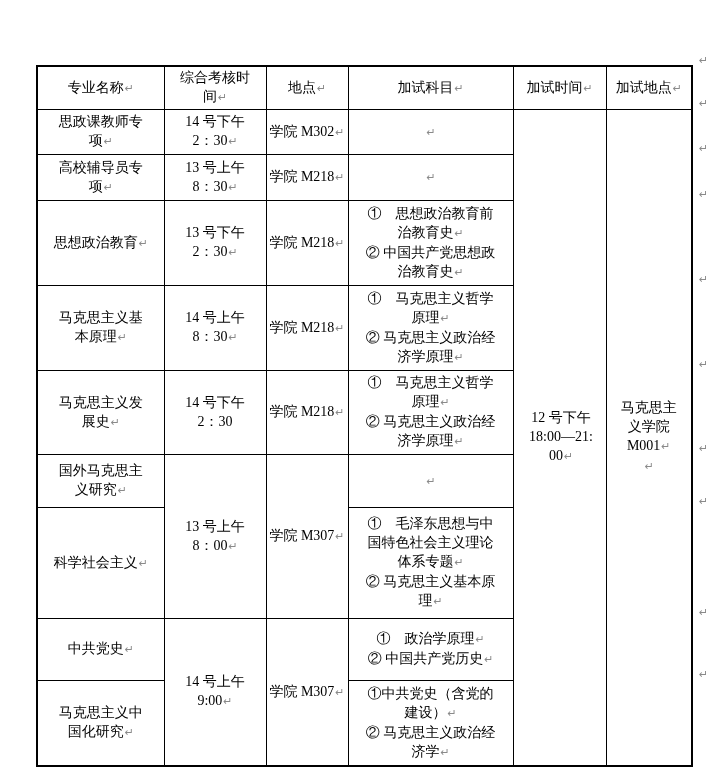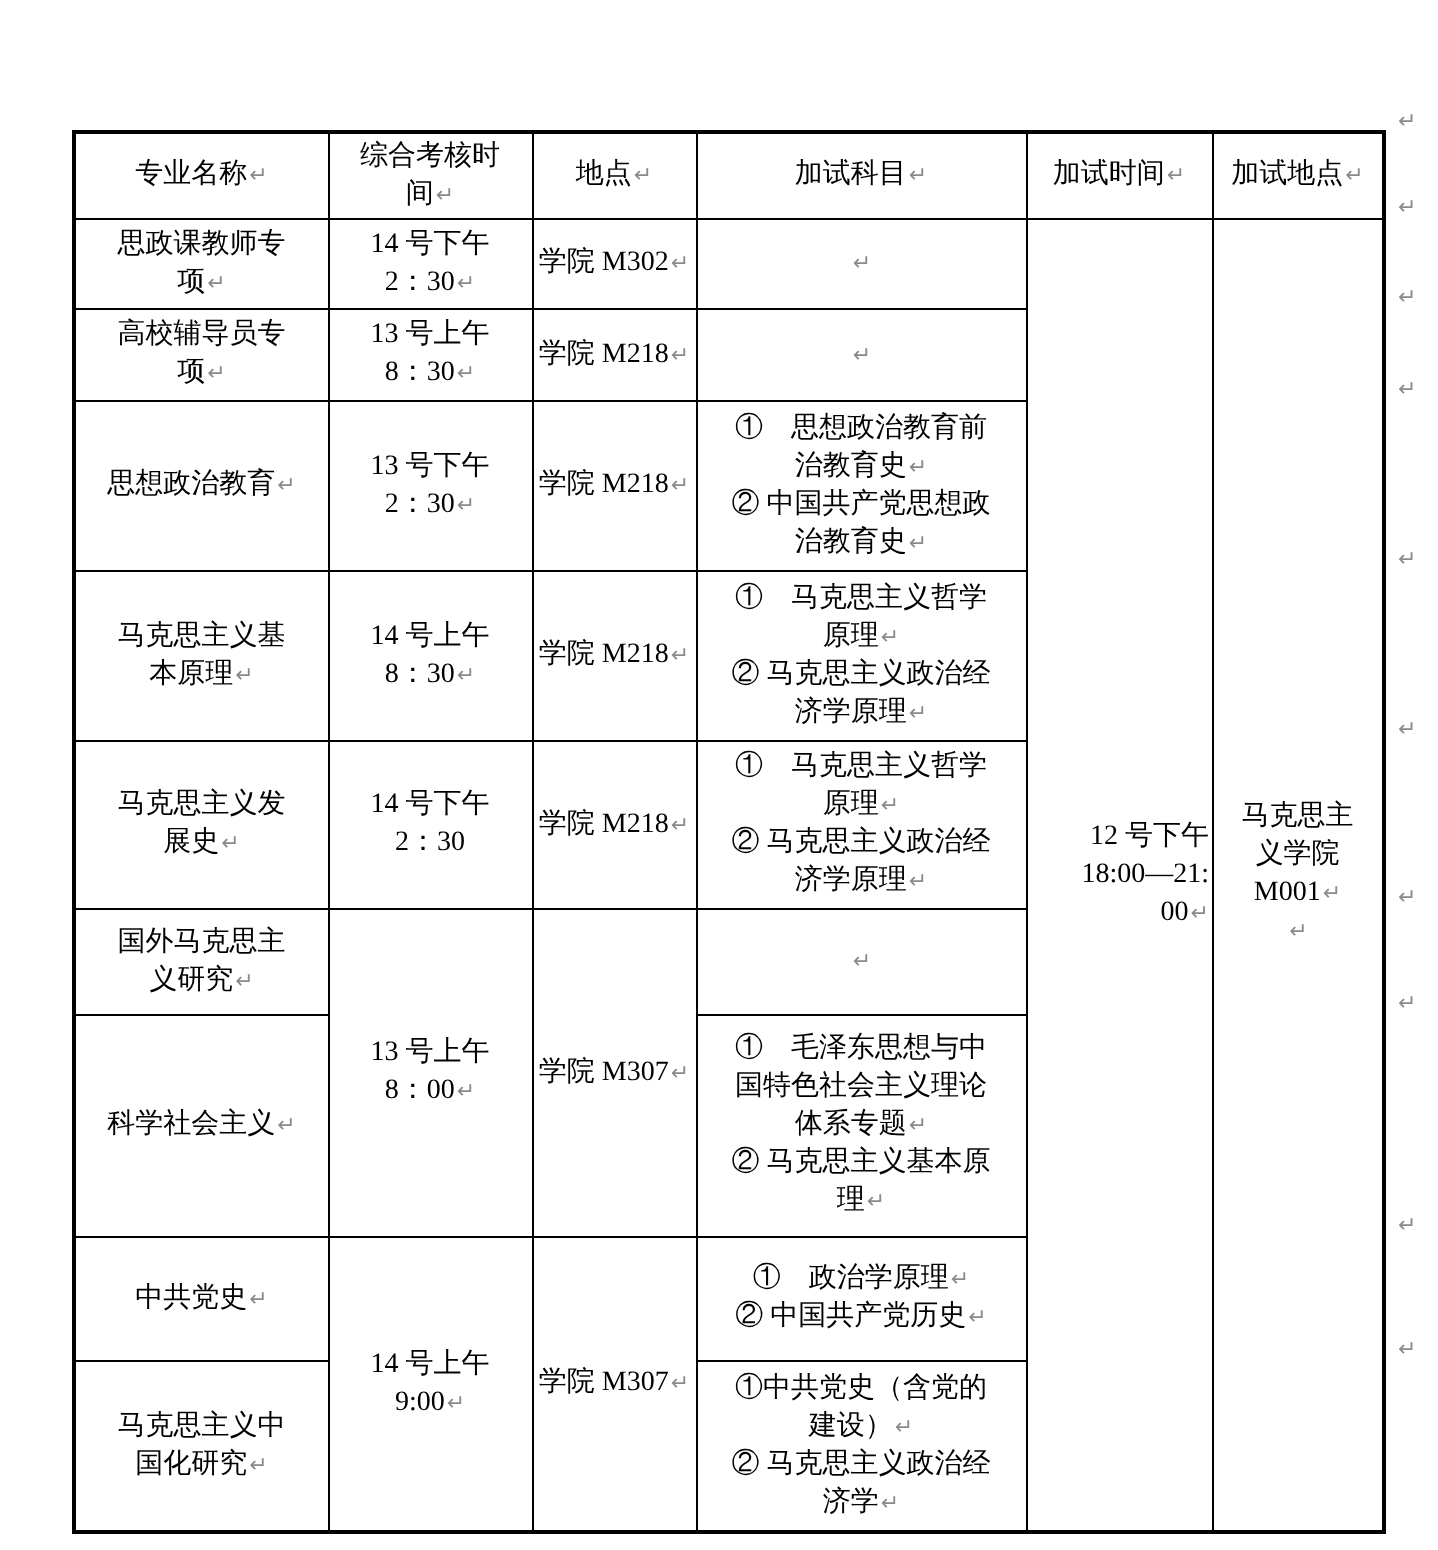--- a/index.html
+++ b/index.html
@@ -1,21 +1,21 @@
 <!DOCTYPE html>
 <html><head>
 <meta charset="utf-8">
 <style>
   html,body{margin:0;padding:0;background:#fff;}
   body{width:719px;height:775px;font-family:"Liberation Serif","DejaVu Serif",serif;color:#000;position:relative;overflow:hidden;}
   .page{position:relative;width:719px;height:775px;background:#fff;}
   .doc-title{position:absolute;left:88px;top:12px;font-size:16px;font-weight:bold;margin:0;white-space:nowrap;}
   table.sched{position:absolute;left:36px;top:65px;border-collapse:collapse;table-layout:fixed;width:657px;border:2px solid #000;}
   th,td{border:1px solid #000;vertical-align:middle;text-align:center;font-size:14px;font-weight:normal;padding:1px 2px;line-height:19px;overflow:hidden;}
-  td.left{text-align:right;padding-left:4px;padding-right:1px;}
+  td.left{text-align:center;padding-left:4px;padding-right:1px;}
   .ln{display:block;}
   .pilcrow{color:#8a8a8a;font-size:11px;font-family:"DejaVu Sans",sans-serif;padding-left:1px;}
   .wavy{text-decoration-style:wavy;text-decoration-color:#3b6bd6;text-decoration-thickness:1px;text-underline-offset:3px;}
   .edge-mark{position:absolute;color:#8a8a8a;font-size:11px;font-family:"DejaVu Sans",sans-serif;}
 </style>
 </head>
 <body>
 
 <div class="page">
 

